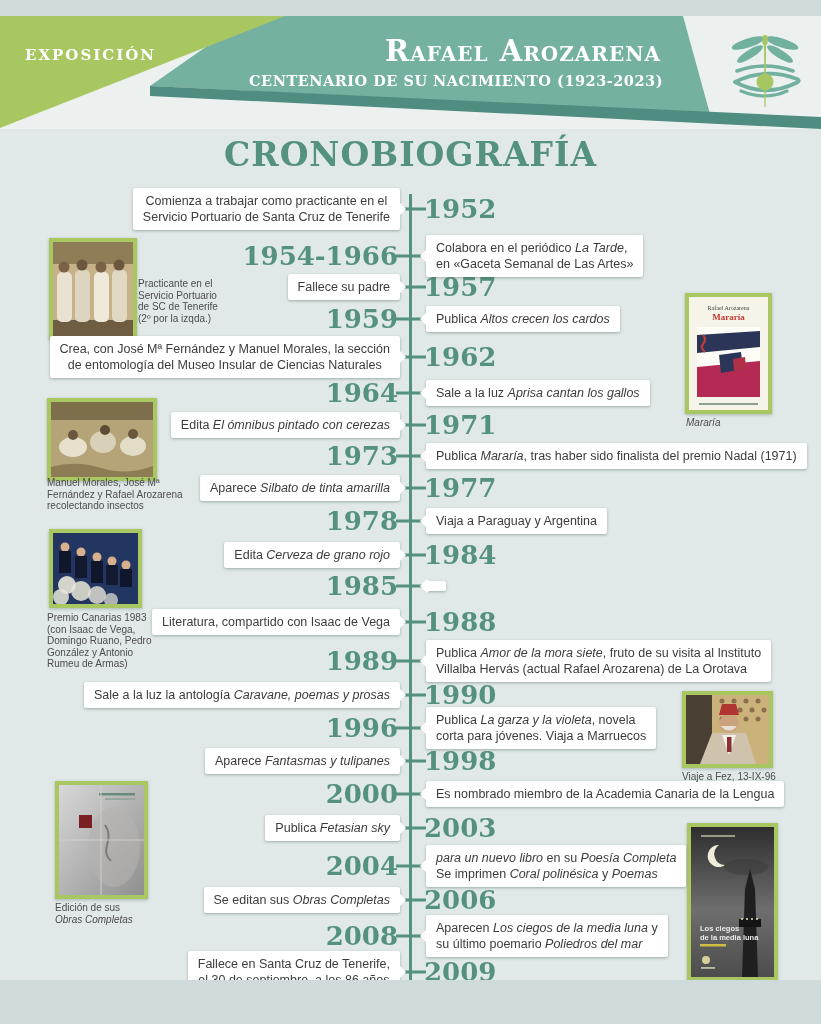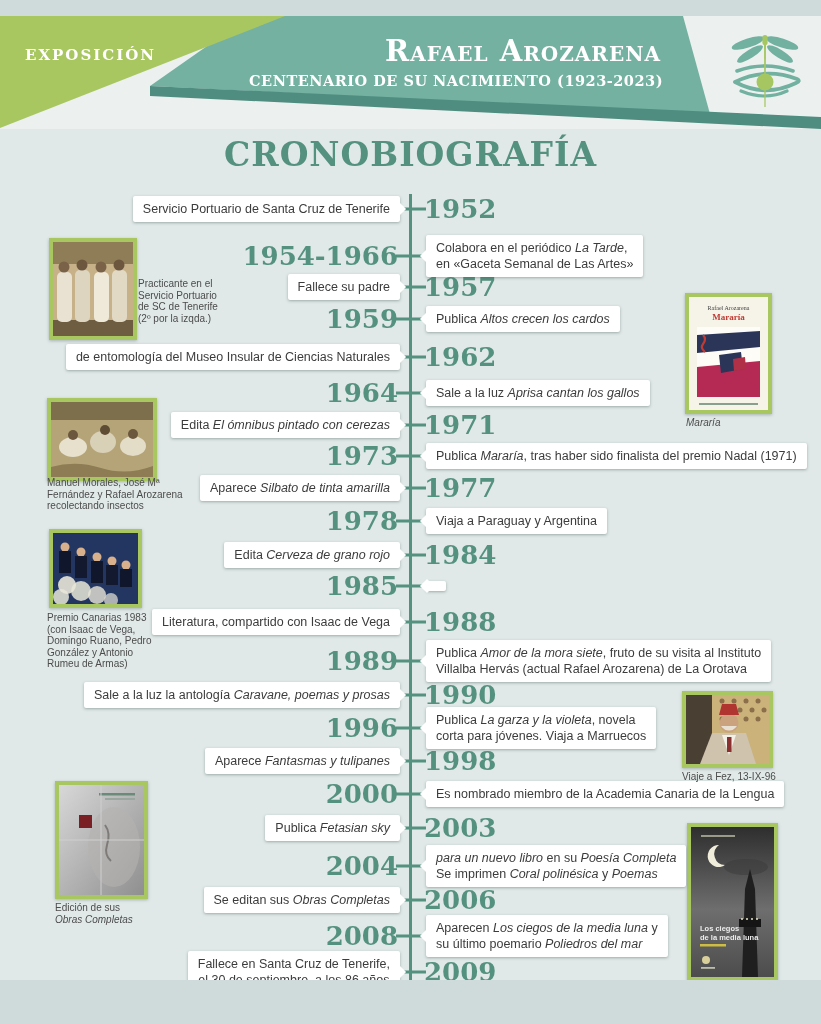--- a/index.html
+++ b/index.html
@@ -69,20 +69,21 @@
     <path d="M39,16 L41,16 L40.6,78 L39.4,78 Z" fill="#a6c661"></path>
   </svg>
 
   <h1 class="main-title">CRONOBIOGRAFÍA</h1>
 
   <div class="tl-line"></div>
   <div id="events">
       <div class="tick" style="top: 193px;"></div>
       <div class="year right" style="top: 193px;">1952</div>
       <div class="evbox bleft center" style="top: 193px;">
+        <div class="row"><span>Comienza a trabajar como practicante en el</span></div>
         <div class="row"><span>Servicio Portuario de Santa Cruz de Tenerife</span></div>
         <span class="tail"></span>
       </div>
       <div class="tick" style="top: 240px;"></div>
       <div class="year left" style="top: 240px;">1954-1966</div>
       <div class="evbox bright" style="top: 240px;">
         <div class="row"><span>Colabora en el periódico </span><span class="it">La Tarde</span><span>,</span></div>
         <div class="row"><span>en «Gaceta Semanal de Las Artes»</span></div>
         <span class="tail"></span>
       </div>
@@ -94,20 +95,21 @@
       </div>
       <div class="tick" style="top: 303px;"></div>
       <div class="year left" style="top: 303px;">1959</div>
       <div class="evbox bright" style="top: 303px;">
         <div class="row"><span>Publica </span><span class="it">Altos crecen los cardos</span></div>
         <span class="tail"></span>
       </div>
       <div class="tick" style="top: 341px;"></div>
       <div class="year right" style="top: 341px;">1962</div>
       <div class="evbox bleft center" style="top: 341px;">
+        <div class="row"><span>Crea, con José Mª Fernández y Manuel Morales, la sección</span></div>
         <div class="row"><span>de entomología del Museo Insular de Ciencias Naturales</span></div>
         <span class="tail"></span>
       </div>
       <div class="tick" style="top: 377px;"></div>
       <div class="year left" style="top: 377px;">1964</div>
       <div class="evbox bright" style="top: 377px;">
         <div class="row"><span>Sale a la luz </span><span class="it">Aprisa cantan los gallos</span></div>
         <span class="tail"></span>
       </div>
       <div class="tick" style="top: 409px;"></div>

